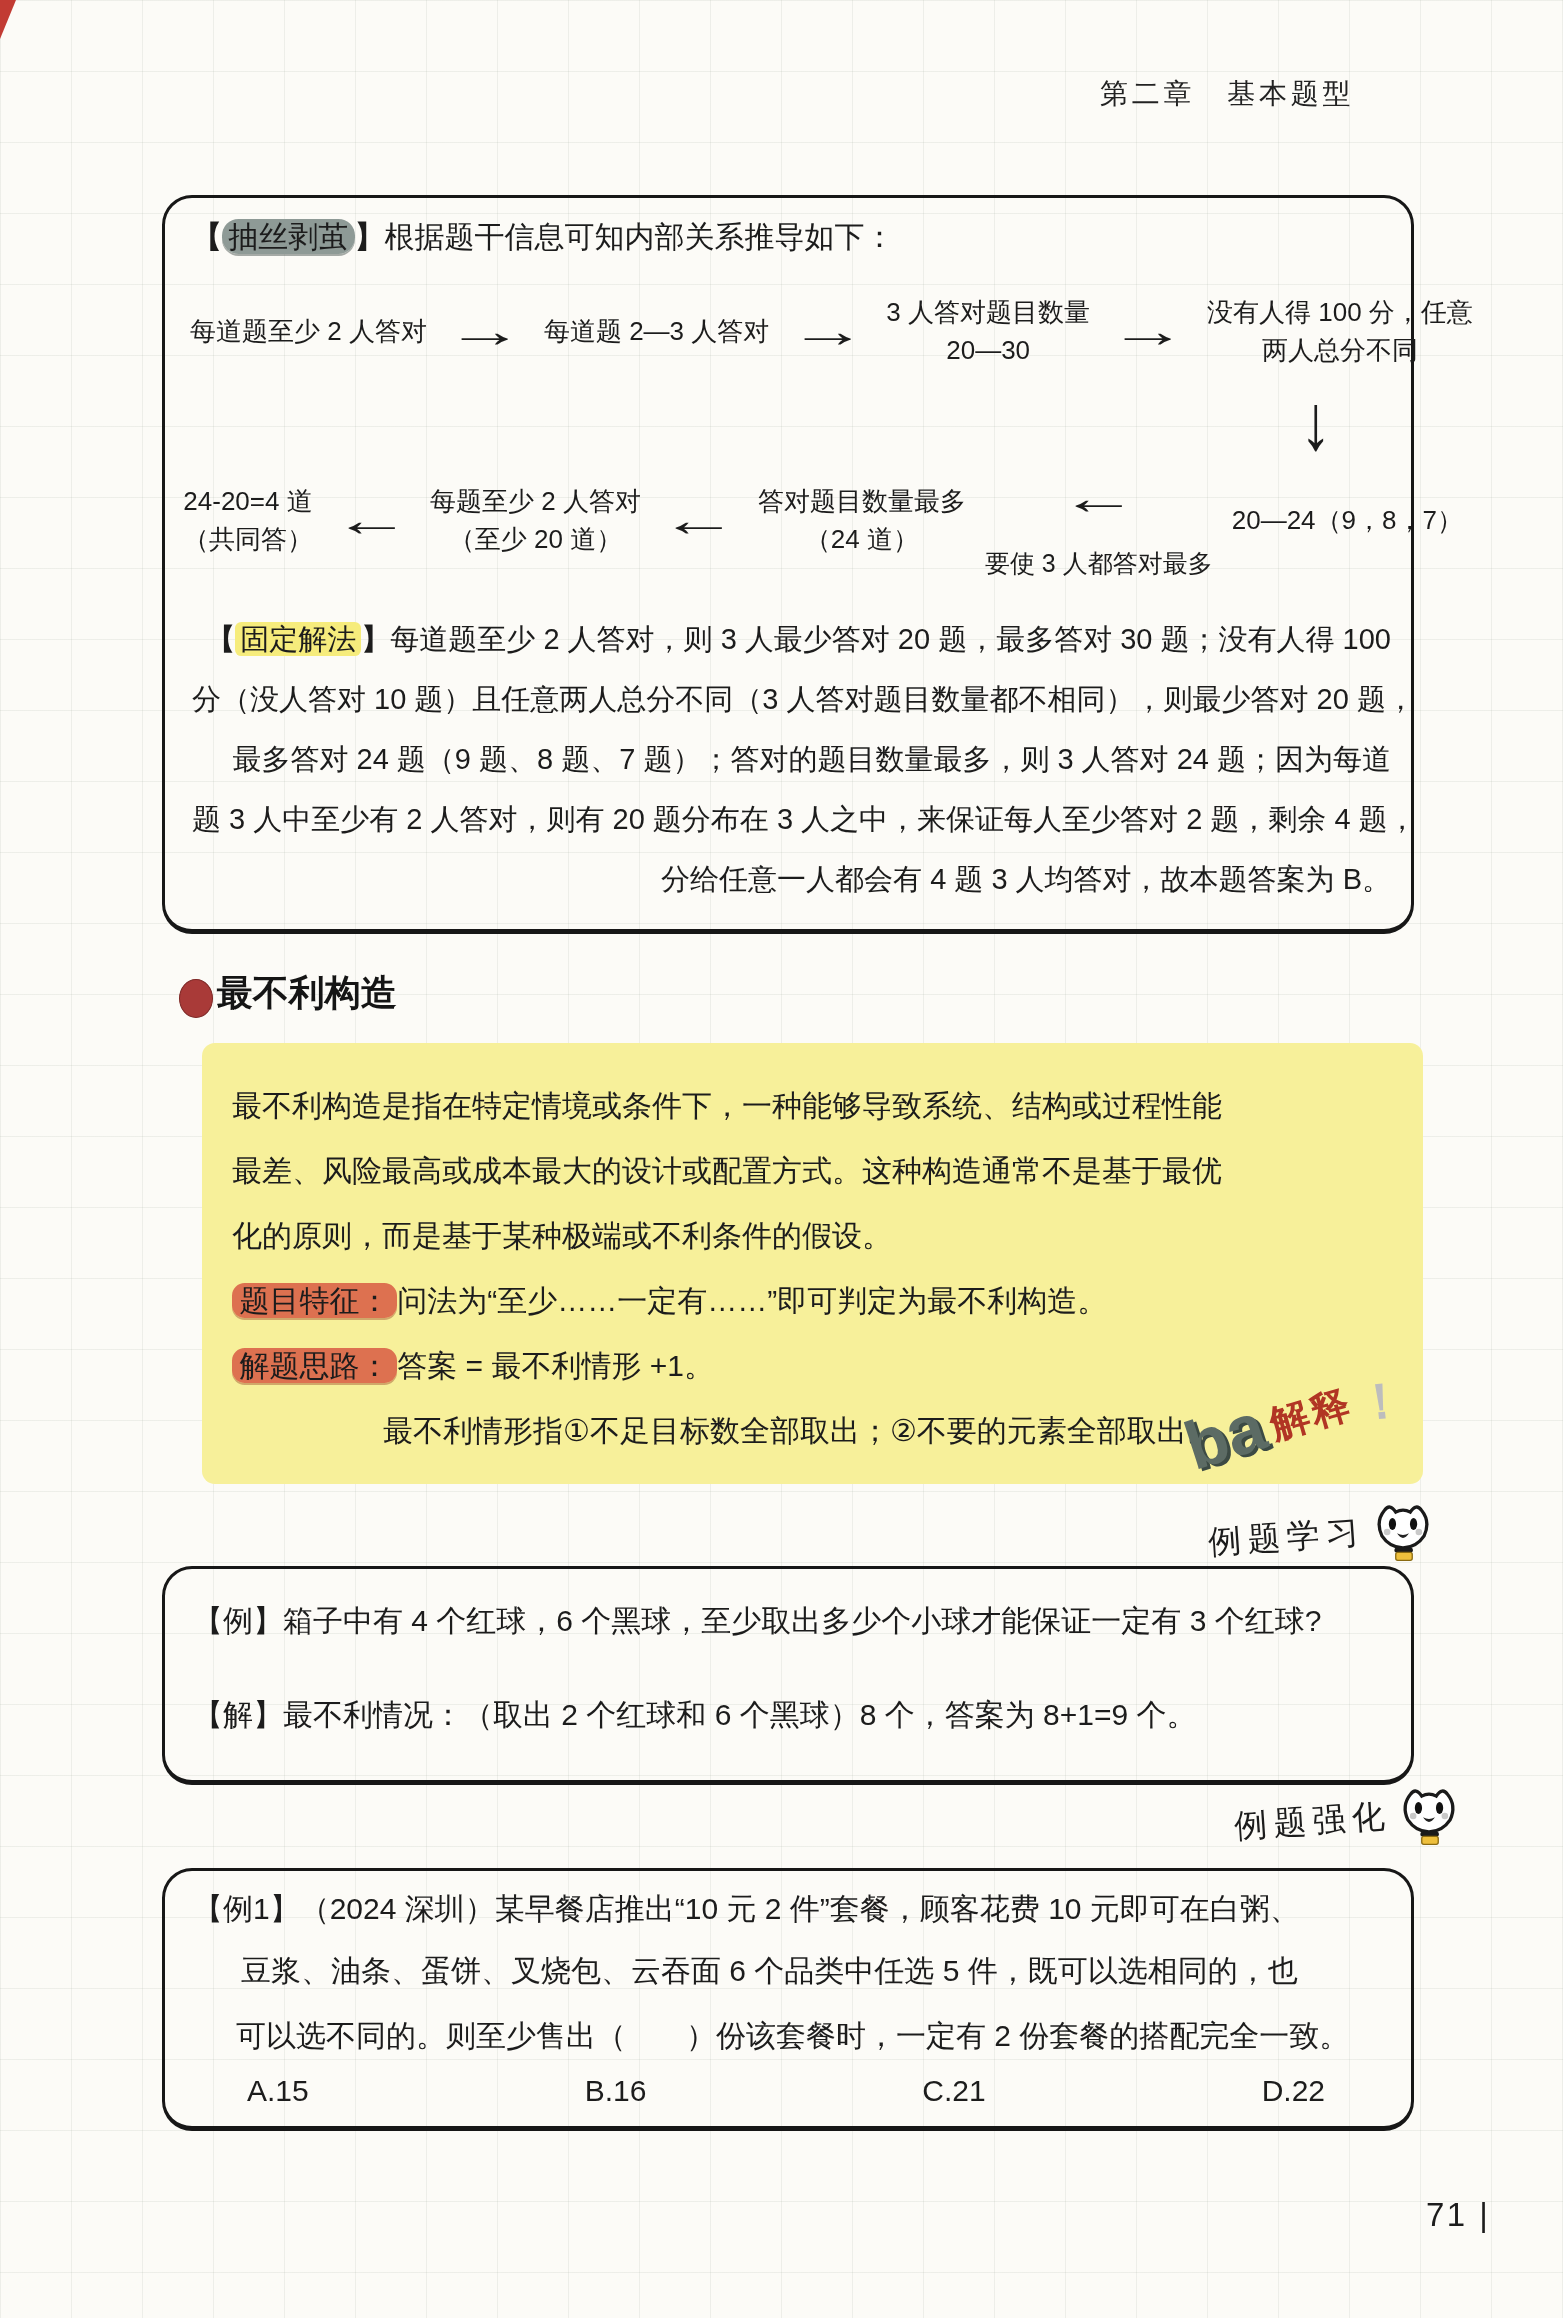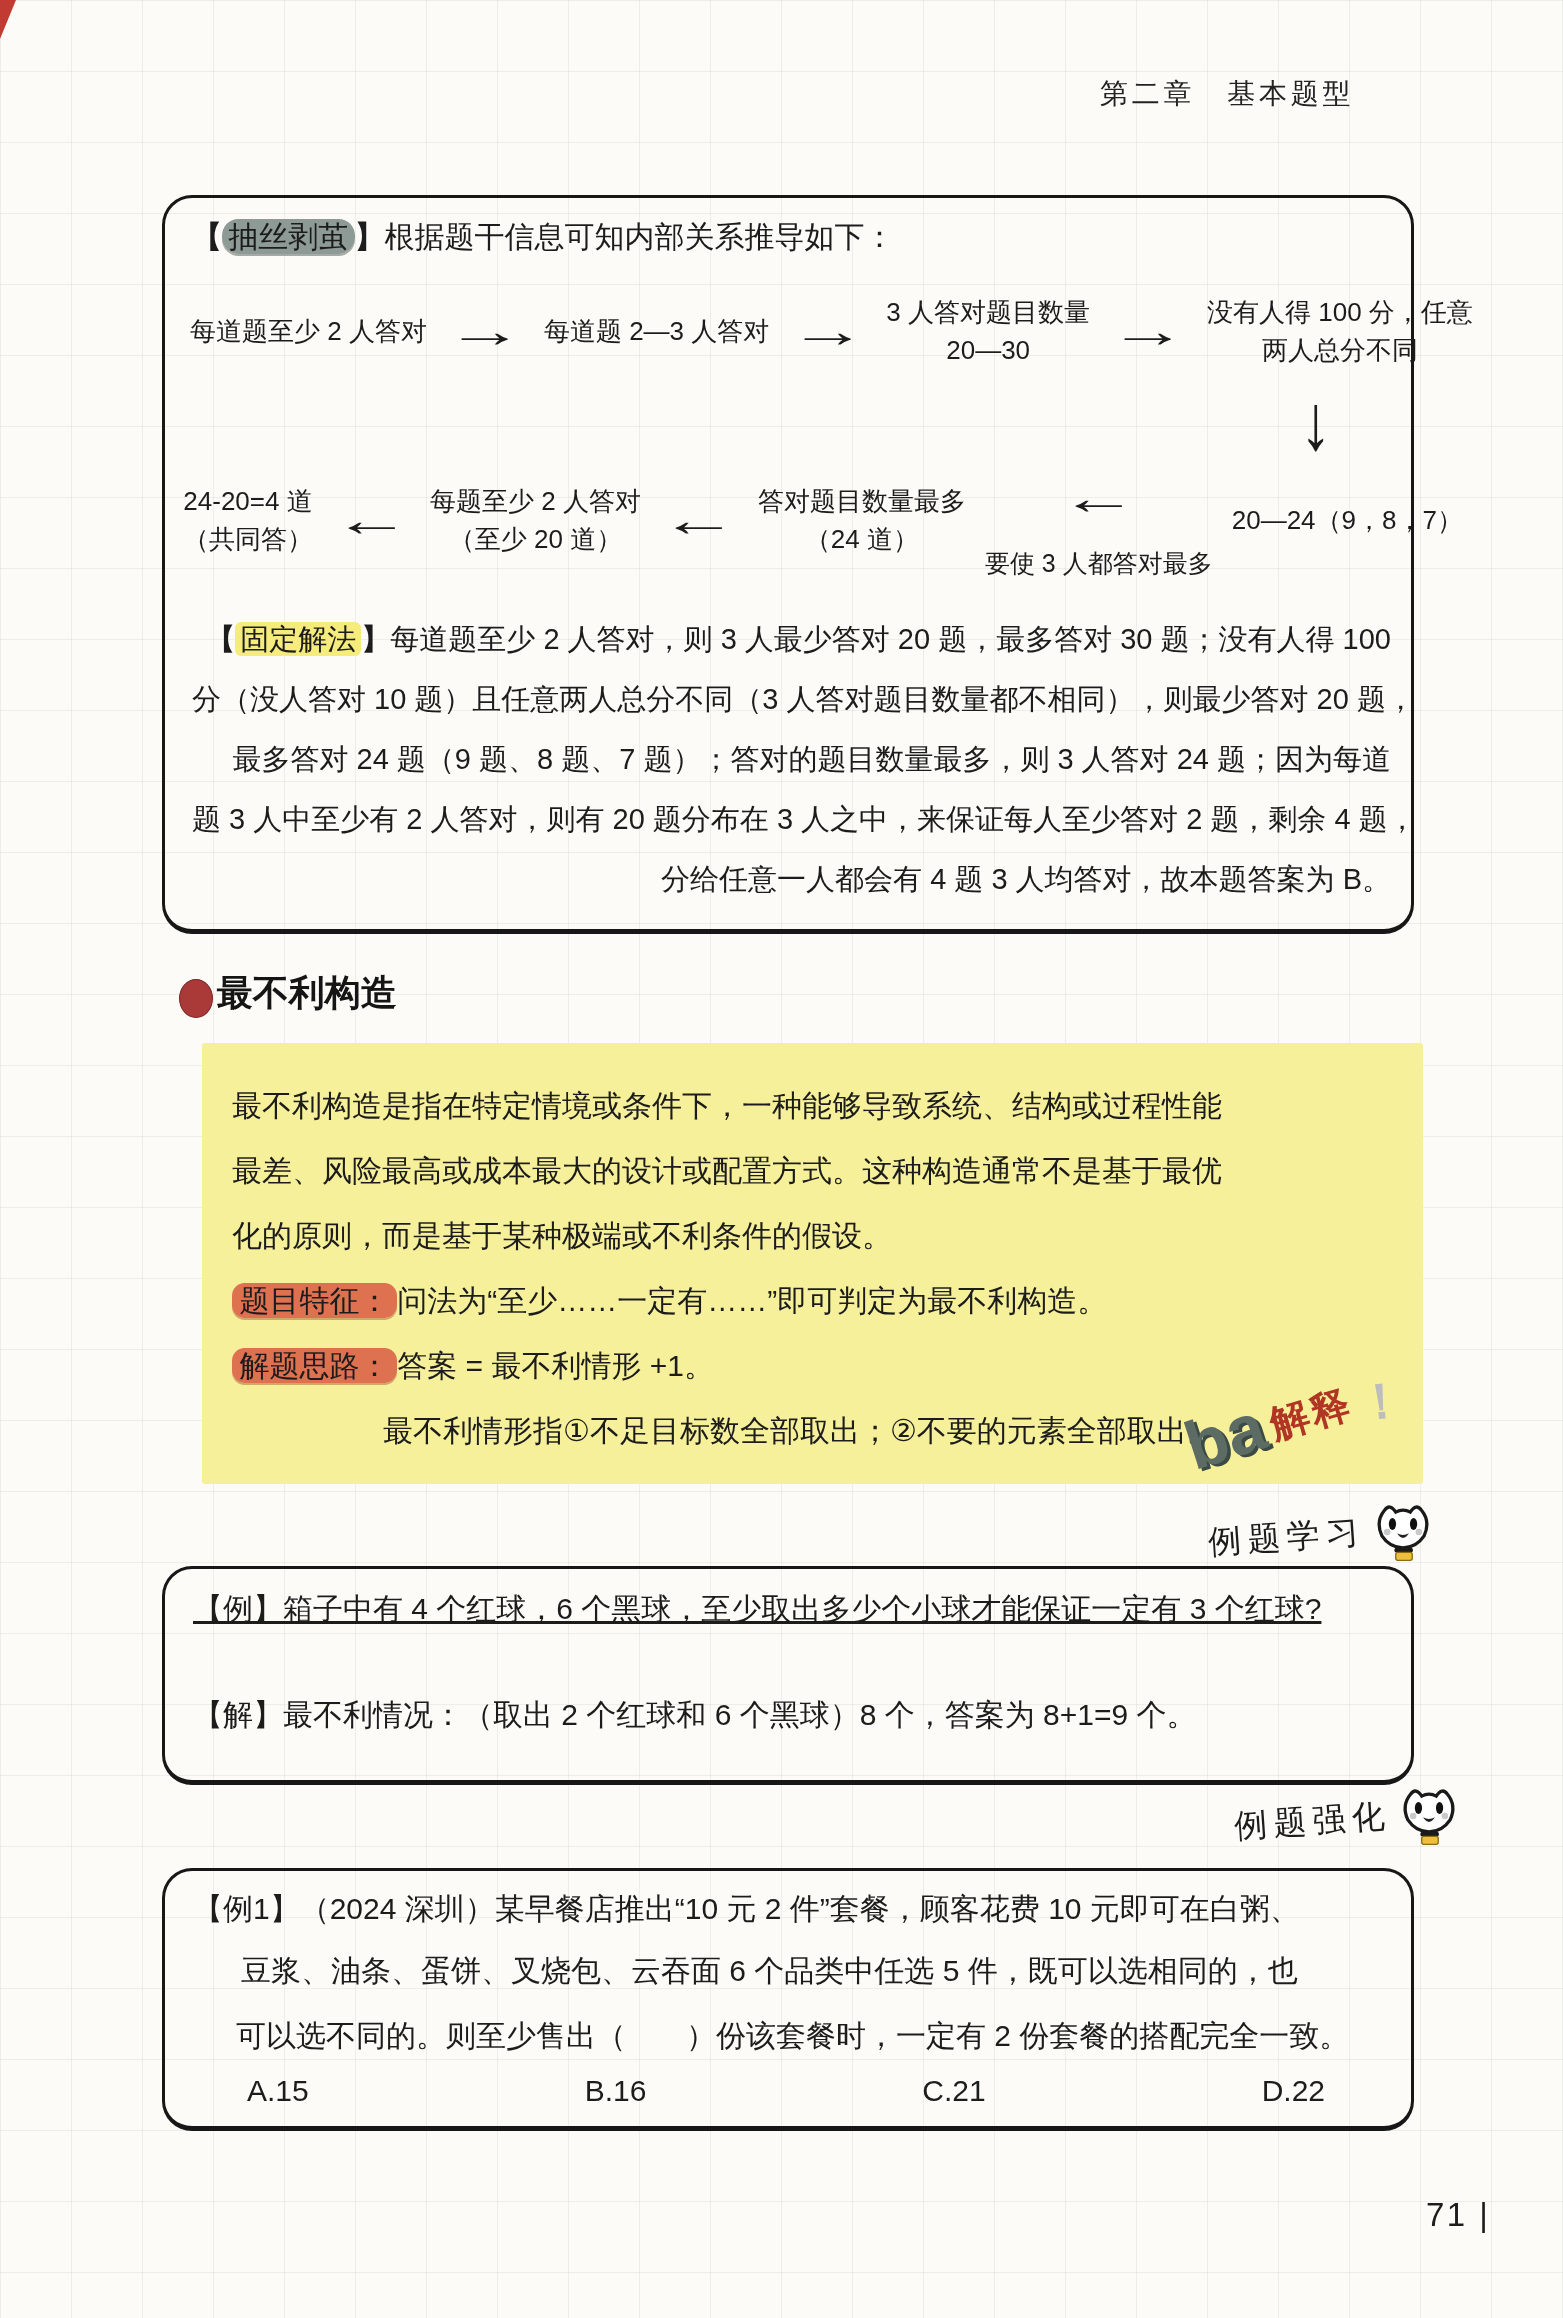--- a/index.html
+++ b/index.html
@@ -40,35 +40,35 @@
   .arrow-col{display:flex;flex-direction:column;align-items:center;gap:1.3px;}
   .arrow-label{font-size:25px;margin-top:10px;transform:translateY(11.4px);}
   .b1-downarrow{position:absolute;top:187px;left:1135px;font-size:63px;transform:scaleY(1.25);font-weight:bold;}
   .b1-solution{position:absolute;top:411px;left:27px;width:1199px;font-size:29px;line-height:60px;text-align:right;}
   
   .section-heading{position:absolute;top:969px;left:179px;display:flex;align-items:flex-end;gap:3.8px;}
   .bullet-dot{width:32px;height:37px;border-radius:50%;background:#a93a38;border:1.9px solid #7e2826;}
   .section-title{font-size:36px;font-weight:bold;color:#151515;}
   
   .concept-block{position:absolute;top:1043px;left:202px;width:1221px;height:441px;
-    background:#f7f09a;border-radius:3px;padding:30px 12.7px 12.7px 30px;box-sizing:border-box;}
+    background:#f7f09a;border-radius:13px;padding:30px 12.7px 12.7px 30px;box-sizing:border-box;}
   .concept-line{font-size:30px;line-height:65px;}
   .concept-note{padding-left:151px;}
   
   .ba-sticker{position:absolute;top:1400px;left:1185px;display:flex;align-items:flex-start;transform:rotate(-6deg);}
   .ba-word{font-size:68px;font-weight:bold;color:#5c6b64;text-shadow:2.5px 3.2px 0 #3c4a44;transform:rotate(-12deg);line-height:57px;}
   .jieshi-word{font-size:39px;font-weight:bold;color:#b13524;transform:rotate(-10deg);margin-left:6.3px;margin-top:-11.4px;letter-spacing:2.5px;}
   .bang-mark{font-size:49px;font-weight:bold;color:#bdbdbd;margin-left:5px;margin-top:-21.6px;}
   .study-sticker{position:absolute;top:1504px;left:1208px;display:flex;align-items:center;}
   .strengthen-sticker{position:absolute;top:1788px;left:1234px;display:flex;align-items:center;}
   .sticker-label{font-size:33px;letter-spacing:6.3px;transform:rotate(-4deg);margin-right:5px;}
   .cat-svg{transform:translateY(-9px);}
   
   .q-line{position:absolute;left:28px;font-size:30px;}
-  .b2-q{top:20px;text-decoration:underline;}
+  .b2-q{top:32px;}
   .b2-a{top:126px;}
   .b3-l1{top:18px;}
   .b3-l2{top:80px;left:76px;}
   .b3-l3{top:145px;left:71px;}
   .options-row{position:absolute;top:203px;left:82px;width:1078px;display:flex;justify-content:space-between;font-size:30px;}
   
   .page-number{position:absolute;top:2196px;left:1426px;font-size:33px;letter-spacing:2.5px;}
 </style>
 </head>
 <body>

